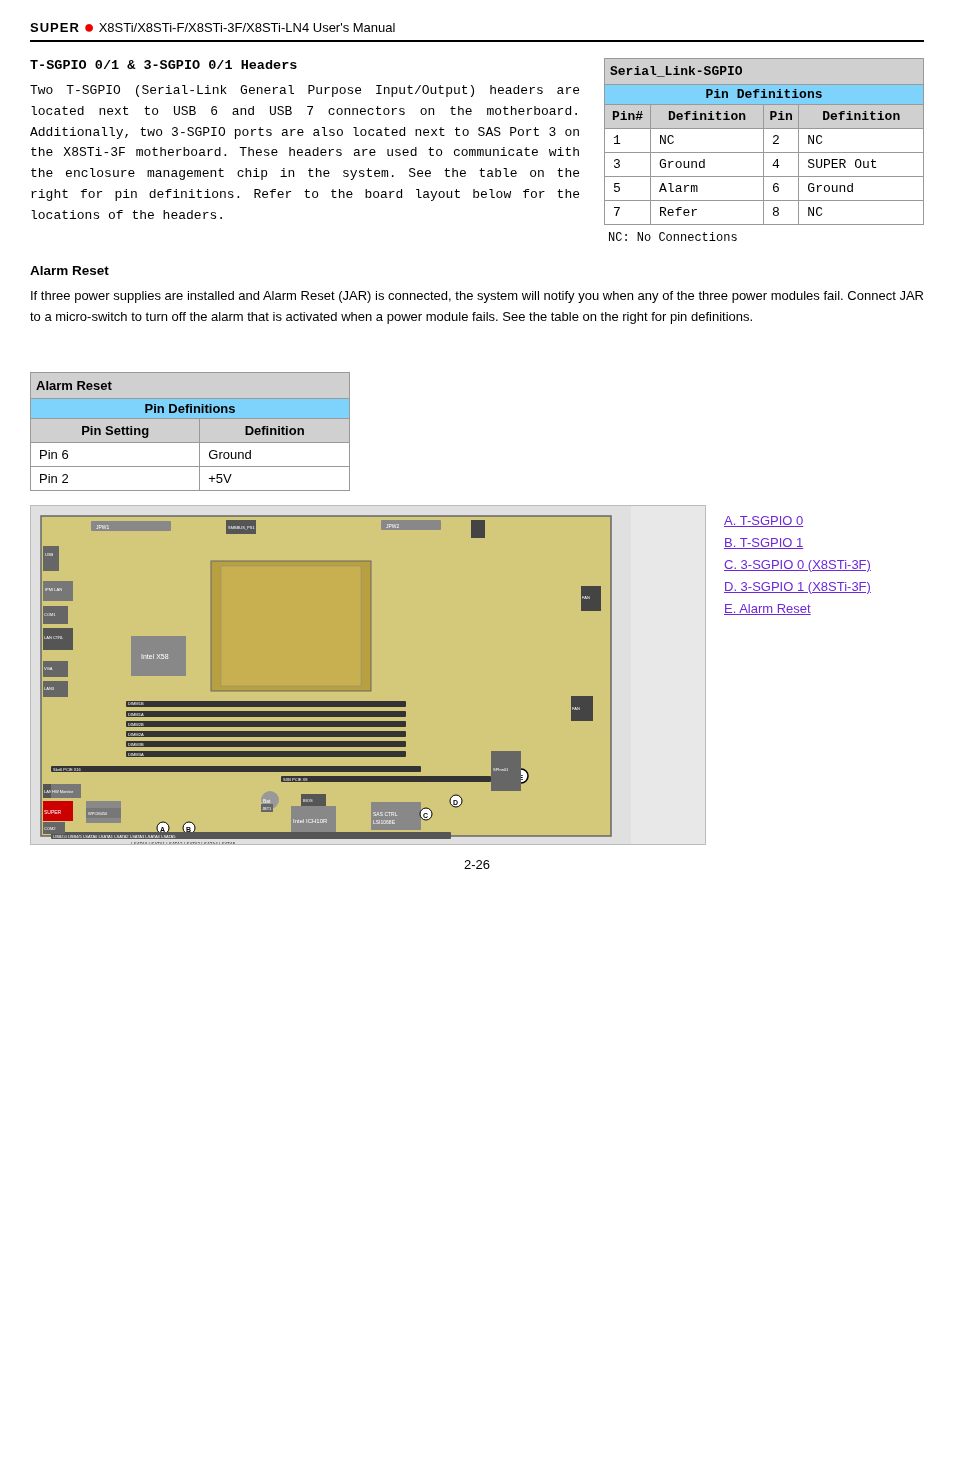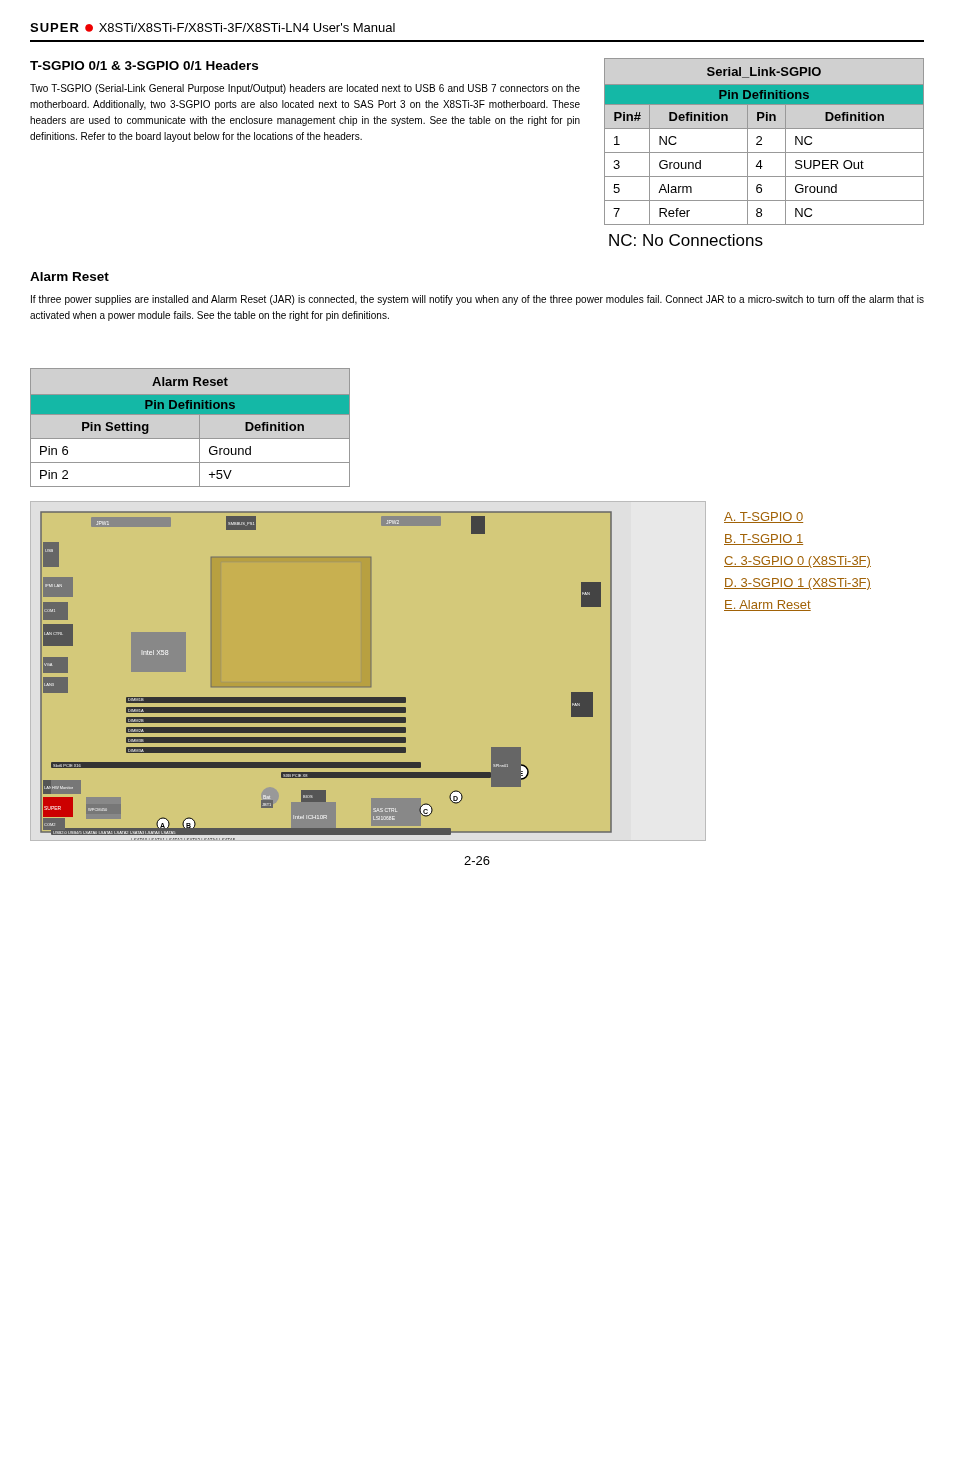--- a/index.html
+++ b/index.html
@@ -39,38 +39,39 @@
     }
     .page-header .title {
       font-size: 13px;
     }
 
     
     .main-content {
       display: flex;
       gap: 24px;
       margin-bottom: 18px;
+      font-family: Liberation Mono, monospace;
     }
     .left-col {
       flex: 1 1 0;
       min-width: 0;
     }
     .right-col {
       width: 320px;
       flex-shrink: 0;
     }
 
     
     .section-heading {
       font-weight: bold;
       font-size: 13.5px;
       margin-bottom: 8px;
     }
     .section-text {
-      font-size: 10px;
+      font-size: 13px;
       line-height: 1.6;
       text-align: justify;
       margin-bottom: 10px;
       margin-top: 6px;
     }
 
     
     .pin-table {
       border-collapse: collapse;
       width: 100%;
@@ -83,37 +84,36 @@
       text-align: center;
       font-weight: bold;
       padding: 4px 0;
       border: 1px solid #999;
     }
     .pin-table td {
       padding: 4px 8px;
       border: 1px solid #999;
     }
     .pin-table .table-title {
-      text-align: center;
       font-weight: bold;
       background: #d0d0d0;
       padding: 5px;
       border: 1px solid #999;
       margin-left: 40px;
     }
     .pin-table .table-title-sub {
       text-align: center;
       font-weight: bold;
-      background: #14b8a6;
+      background: #7dd3fc;
       padding: 2px;
       border: 1px solid #999;
       border-top: none;
     }
     .nc-note {
-      font-size: 17px;
+      font-size: 12px;
       margin-top: 6px;
       padding-left: 4px;
     }
 
     
     .section2 {
       display: flex;
       gap: 18px;
       margin-bottom: 14px;
       flex-direction: column;
@@ -135,21 +135,21 @@
     }
     .board-legend {
       width: 200px;
       flex-shrink: 0;
       padding-top: 8px;
     }
     .legend-item {
       font-size: 13px;
       margin-bottom: 7px;
       text-decoration: underline;
-      color: #a16207;
+      color: #6d28d9;
     }
 
     
     .page-number {
       text-align: center;
       margin-top: 12px;
       font-size: 13px;
     }
 
     

